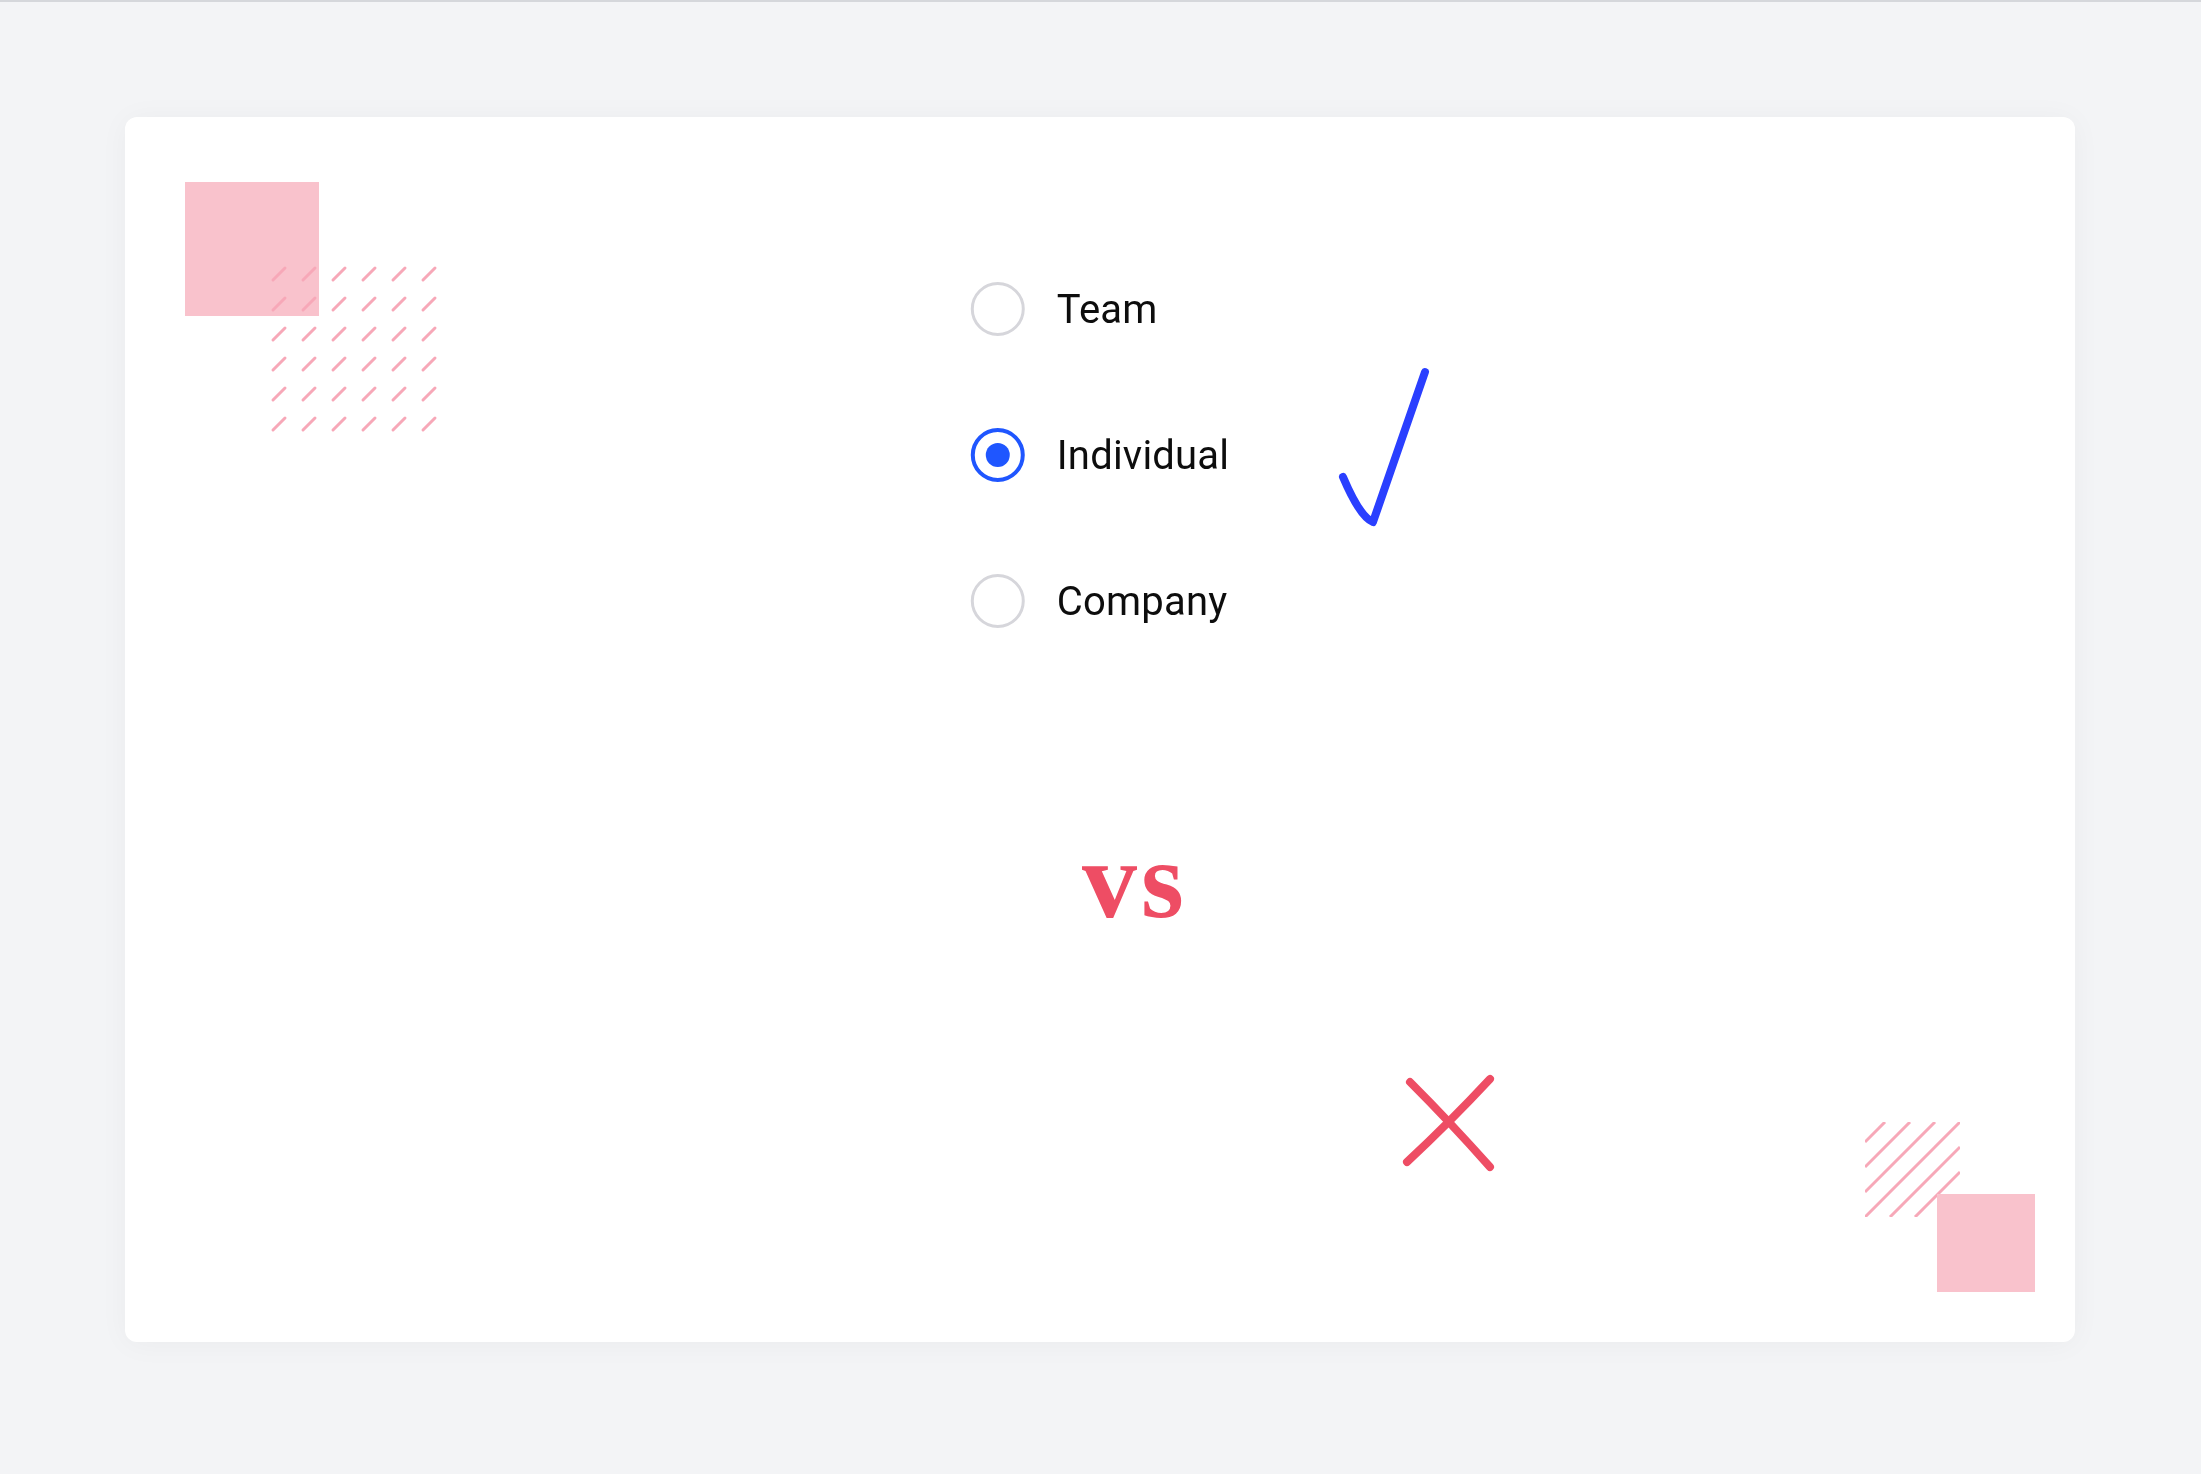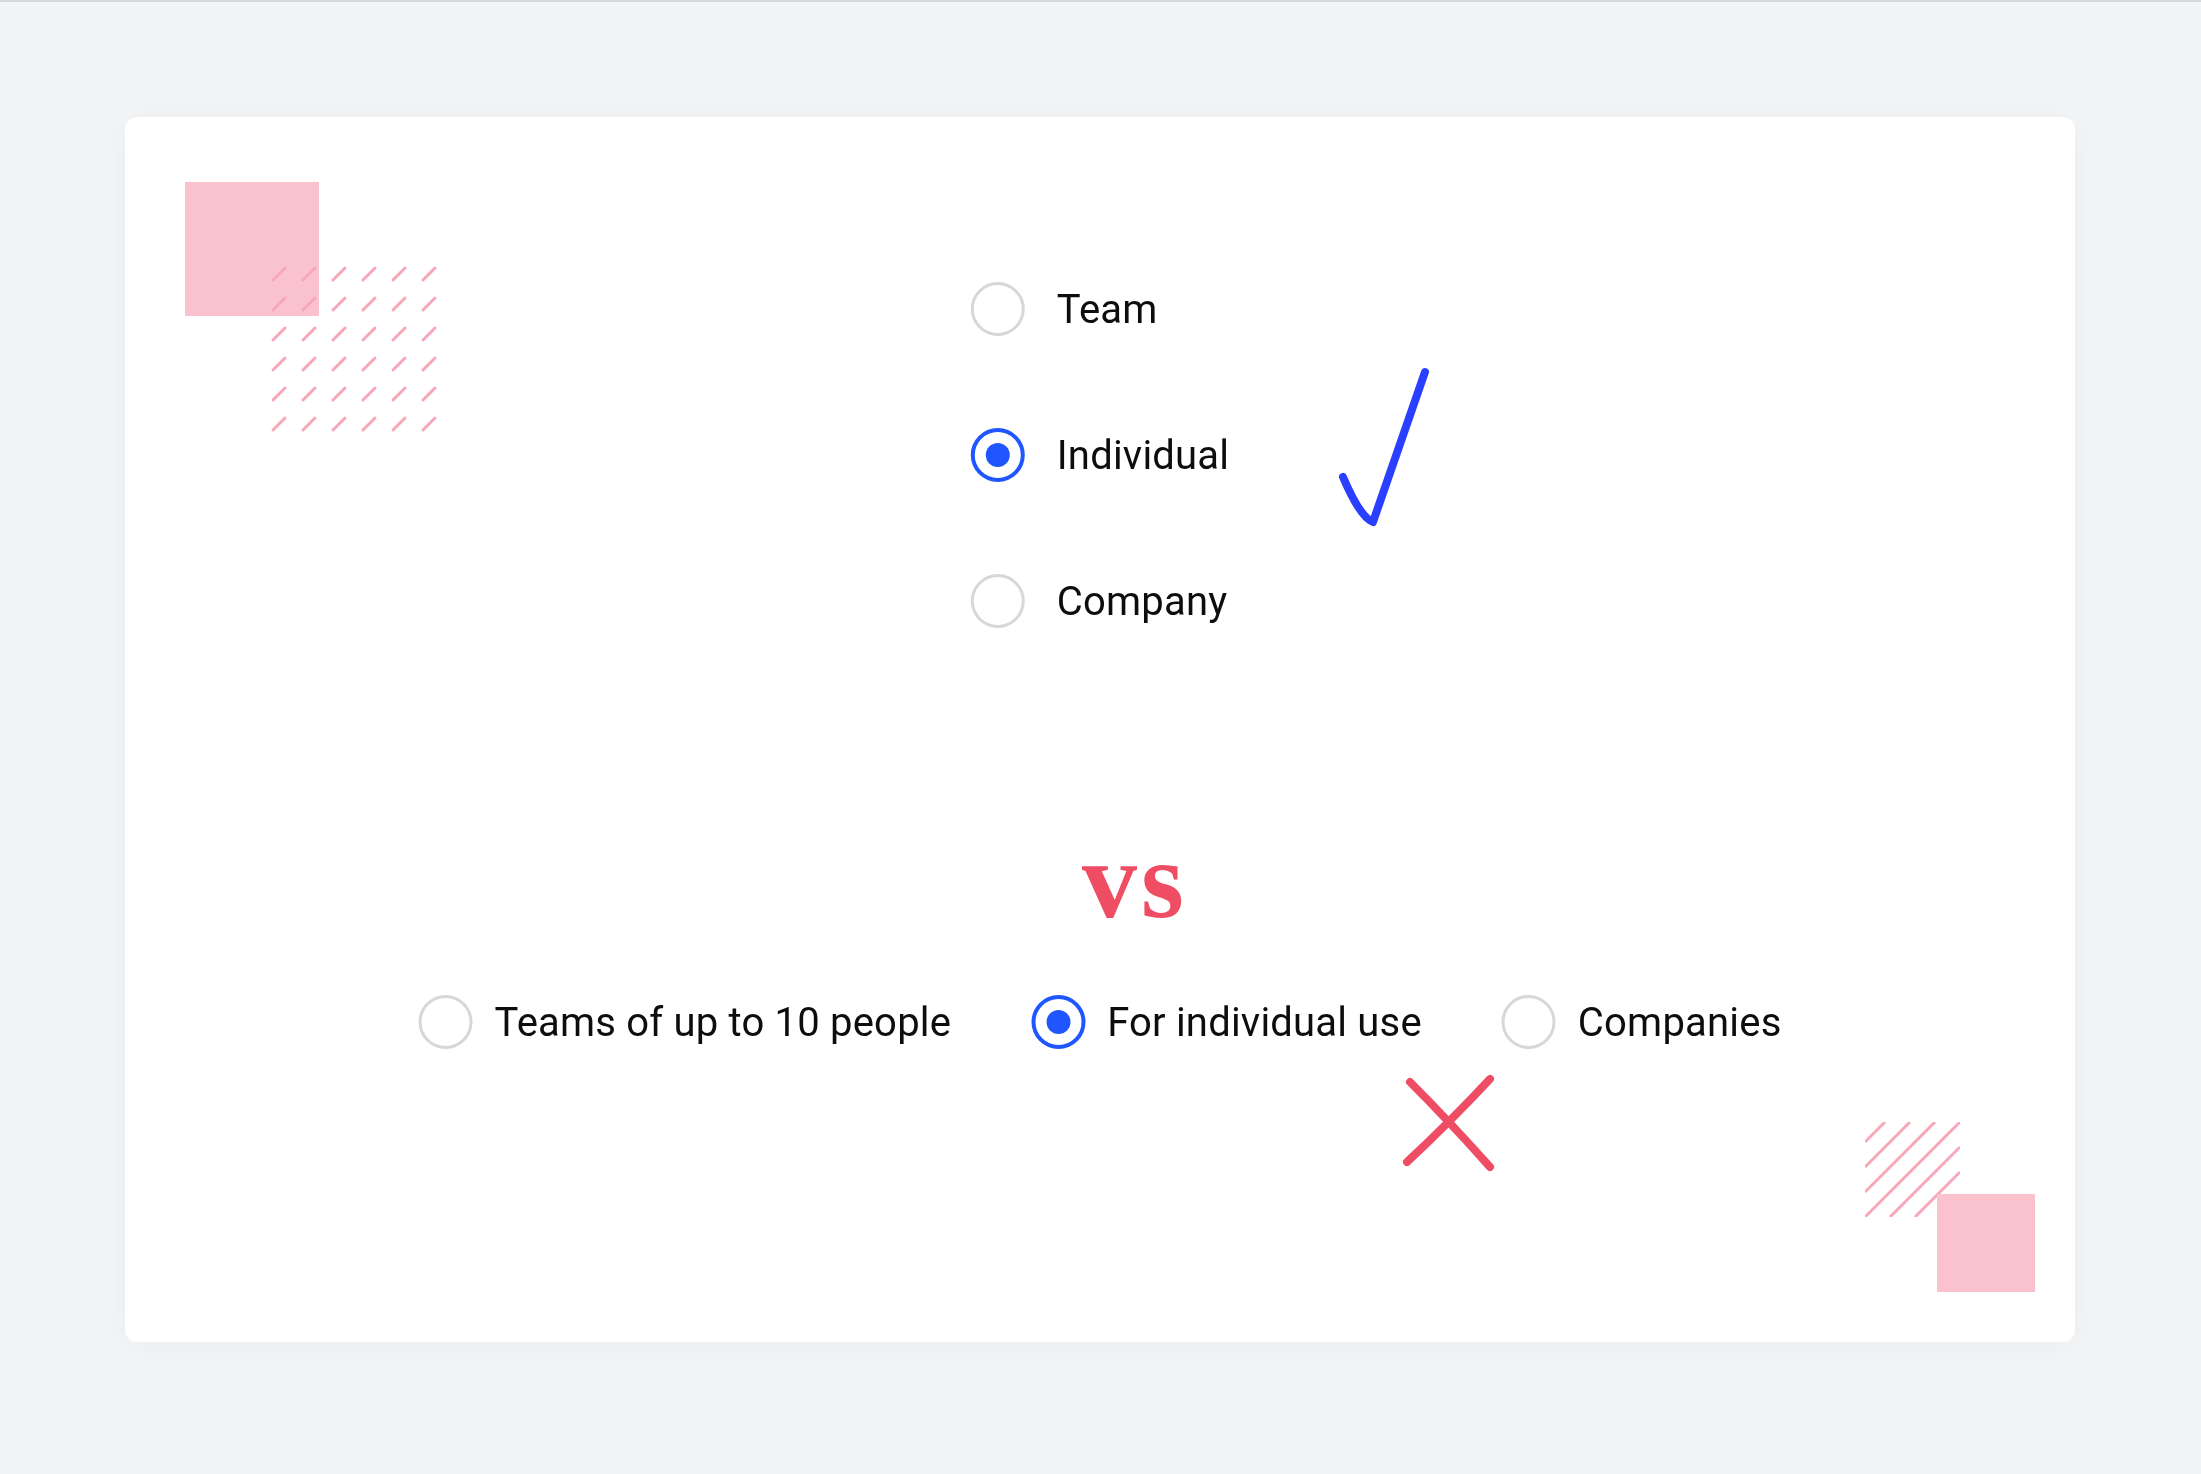--- a/index.html
+++ b/index.html
@@ -244,33 +244,19 @@
       <span class="radio-label">Company</span>
     </div>
   </div>
 
   <svg class="check-annot" viewBox="0 0 120 180">
     <path d="M 18 120 Q 35 160 48 165 Q 60 130 100 15" stroke="#2a3fff" stroke-width="8" fill="none" stroke-linecap="round" stroke-linejoin="round"></path>
   </svg>
 
   <div class="vs">vs</div>
 
-  <div class="group-horizontal">
-    <div class="radio-row">
-      <span class="radio"></span>
-      <span class="radio-label">Teams of up to 10 people</span>
-    </div>
-    <div class="radio-row">
-      <span class="radio selected"></span>
-      <span class="radio-label">For individual use</span>
-    </div>
-    <div class="radio-row">
-      <span class="radio"></span>
-      <span class="radio-label">Companies</span>
-    </div>
-  </div>
 
   <svg class="cross-annot" viewBox="0 0 110 110">
     <path d="M 15 15 Q 55 55 95 100" stroke="#ee4d64" stroke-width="8" fill="none" stroke-linecap="round"></path>
     <path d="M 95 12 Q 55 55 12 95" stroke="#ee4d64" stroke-width="8" fill="none" stroke-linecap="round"></path>
   </svg>
 
 </div>
 
 </body></html>

